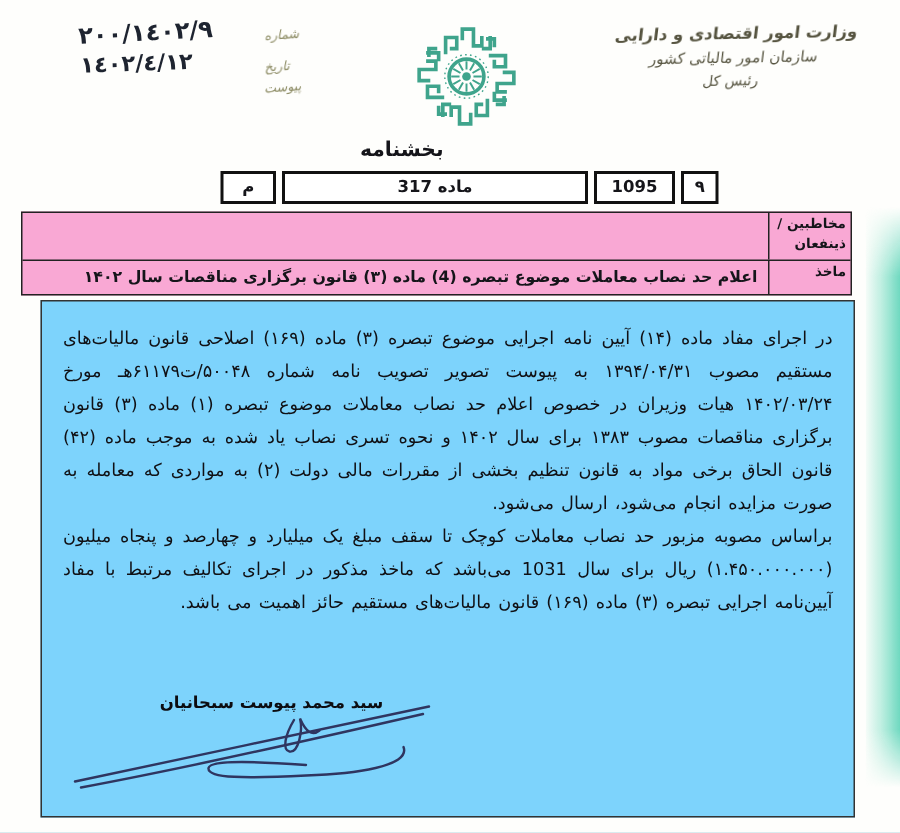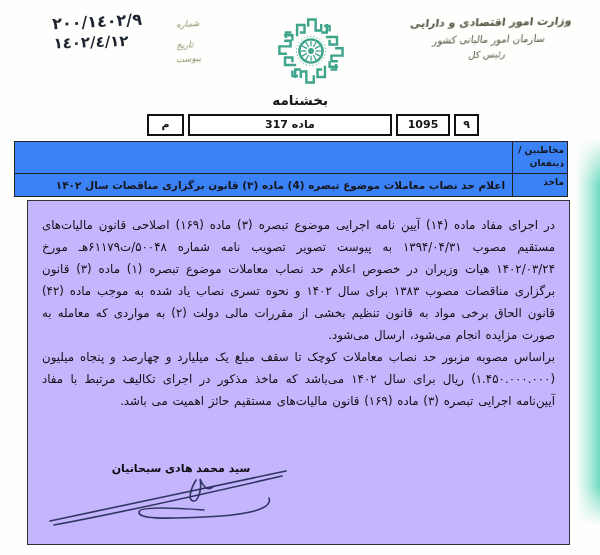--- a/index.html
+++ b/index.html
@@ -28,48 +28,48 @@
   .emblem{position:absolute; top:11px; left:272px; width:78px; height:80px; color:var(--logo-green);}
   .callig{
     position:absolute; top:16px; right:16px; width:190px; text-align:center;
     color:#55533f; transform:skewX(-8deg) rotate(-1deg);
   }
   .callig .l1{font-size:11px; font-weight:bold; margin-bottom:5px; filter:blur(.25px);}
   .callig .l2{font-size:10px; margin-bottom:4px; filter:blur(.25px);}
   .callig .l3{font-size:9.5px; filter:blur(.25px);}
   
   .doc-title{
-    position:absolute; top:92px; left:240px; width:88px; text-align:right;
+    position:absolute; top:92px; left:240px; width:88px; text-align:left;
     font-size:13.5px; font-weight:bold;
   }
   .class-strip{position:absolute; top:114px; left:147px; display:flex; gap:4px; direction:ltr;}
   .class-box{
     border:2.4px solid #111; background:#fff; height:18px; line-height:18px;
     text-align:center; font-size:11px; font-weight:bold; padding:0 2px;
   }
   .cb-type{width:29px;} .cb-article{width:196px;} .cb-year{width:46px;} .cb-serial{width:17px;}
   
   .meta-table{
     position:absolute; top:141px; left:14px; width:552px;
-    border:1.8px solid #222; background:#3b82f6; direction:rtl;
+    border:1.8px solid #222; background:#f9a8d4; direction:rtl;
   }
   .mt-row{display:flex;}
   .mt-row.r1{border-bottom:1.6px solid #222; min-height:31px;}
   .mt-row.r2{min-height:22px;}
   .mt-label{
     width:48px; border-left:1.6px solid #222; font-size:9px; font-weight:bold;
     padding:2px 3px; line-height:1.45; text-align:right;
   }
   .mt-value{flex:1; font-size:10.5px; font-weight:bold; display:flex; align-items:center;}
   .r1 .mt-value{padding-right:72px;}
   .r2 .mt-value{padding-right:7px;}
   
   .body-box{
     position:absolute; top:200px; left:27px; width:543px; height:345px;
-    border:1.4px solid #333; background:#c4b5fd; box-sizing:border-box;
+    border:1.4px solid #333; background:#7dd3fc; box-sizing:border-box;
     padding:13px 14px 0 14px;
   }
   .body-box p{
     margin:0; direction:rtl; text-align:justify; font-size:11.8px;
     line-height:22px; color:#101014; word-spacing:1px;
   }
   
   .sig-name{
     position:absolute; top:462px; left:100px; width:162px; text-align:center;
     font-size:11px; font-weight:bold; color:#0c0c10;
@@ -171,24 +171,24 @@
       <div class="mt-label">مخاطبین / ذینفعان</div>
     </div>
     <div class="mt-row r2">
       <div class="mt-label">ماخذ</div>
       <div class="mt-value">اعلام حد نصاب معاملات موضوع تبصره (4) ماده (۳) قانون برگزاری مناقصات سال ۱۴۰۲</div>
     </div>
   </div>
 
   <div class="body-box">
     <p>در اجرای مفاد ماده (۱۴) آیین نامه اجرایی موضوع تبصره (۳) ماده (۱۶۹) اصلاحی قانون مالیات‌های مستقیم مصوب ۱۳۹۴/۰۴/۳۱ به پیوست تصویر تصویب نامه شماره ۵۰۰۴۸/ت۶۱۱۷۹هـ مورخ ۱۴۰۲/۰۳/۲۴ هیات وزیران در خصوص اعلام حد نصاب معاملات موضوع تبصره (۱) ماده (۳) قانون برگزاری مناقصات مصوب ۱۳۸۳ برای سال ۱۴۰۲ و نحوه تسری نصاب یاد شده به موجب ماده (۴۲) قانون الحاق برخی مواد به قانون تنظیم بخشی از مقررات مالی دولت (۲) به مواردی که معامله به صورت مزایده انجام می‌شود، ارسال می‌شود.</p>
-    <p>براساس مصوبه مزبور حد نصاب معاملات کوچک تا سقف مبلغ یک میلیارد و چهارصد و پنجاه میلیون (۱.۴۵۰.۰۰۰.۰۰۰) ریال برای سال ۱۴۰۲ می‌باشد که ماخذ مذکور در اجرای تکالیف مرتبط با مفاد آیین‌نامه اجرایی تبصره (۳) ماده (۱۶۹) قانون مالیات‌های مستقیم حائز اهمیت می باشد.</p>
+    <p>براساس مصوبه مزبور حد نصاب معاملات کوچک تا سقف مبلغ یک میلیارد و چهارصد و پنجاه میلیون (۱.۴۵۰.۰۰۰.۰۰۰) ریال برای سال 1031 می‌باشد که ماخذ مذکور در اجرای تکالیف مرتبط با مفاد آیین‌نامه اجرایی تبصره (۳) ماده (۱۶۹) قانون مالیات‌های مستقیم حائز اهمیت می باشد.</p>
   </div>
 
-  <div class="sig-name">سید محمد هادی سبحانیان</div>
+  <div class="sig-name">سید محمد پیوست سبحانیان</div>
   <svg class="sig-draw" viewBox="0 0 256 72">
     <g stroke="currentColor" stroke-width="1.6" fill="none" stroke-linecap="round">
       <path d="M6 63 C70 50, 182 25, 242 13"></path>
       <path d="M10 67 C80 54, 186 30, 238 18"></path>
       <path d="M225 40 C230 53, 192 58, 160 59 C120 61, 94 61, 95 54 C96 48, 132 50, 160 52"></path>
       <path d="M152 22 c-6 10 -8 20 -3 21 c6 1 9 -14 7 -22 c4 9 8 12 13 8"></path>
     </g>
   </svg>
 
   <div class="edge-strip"></div>

